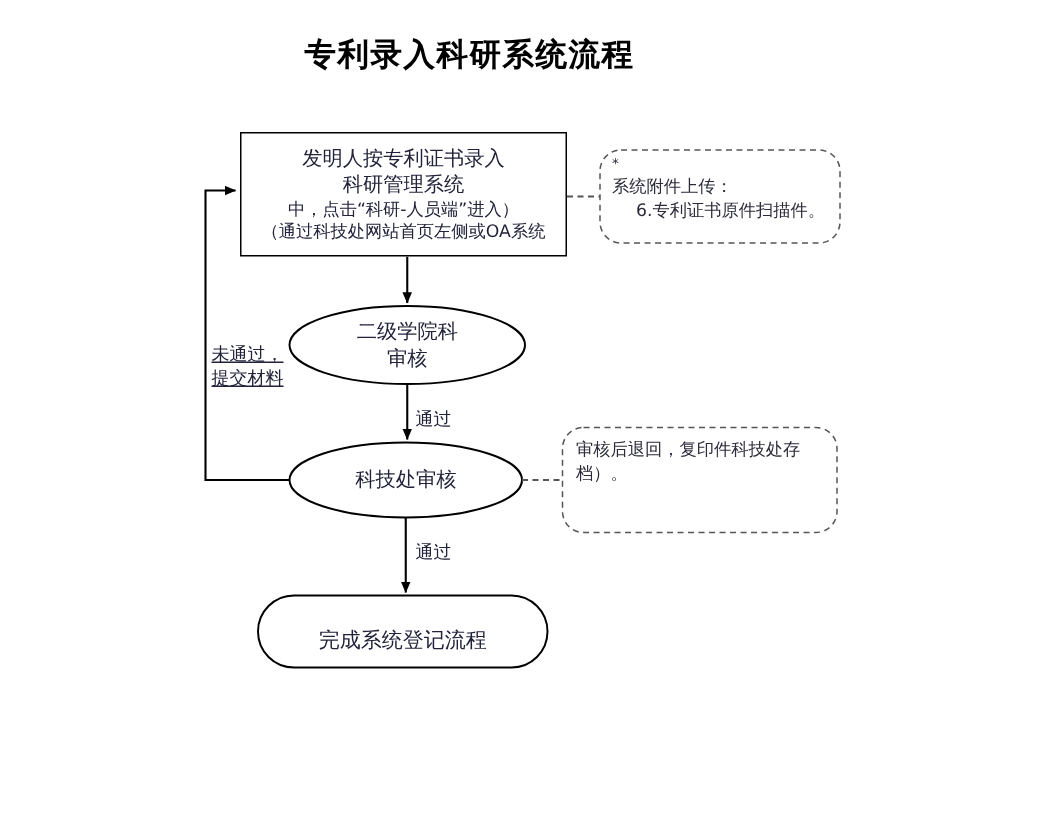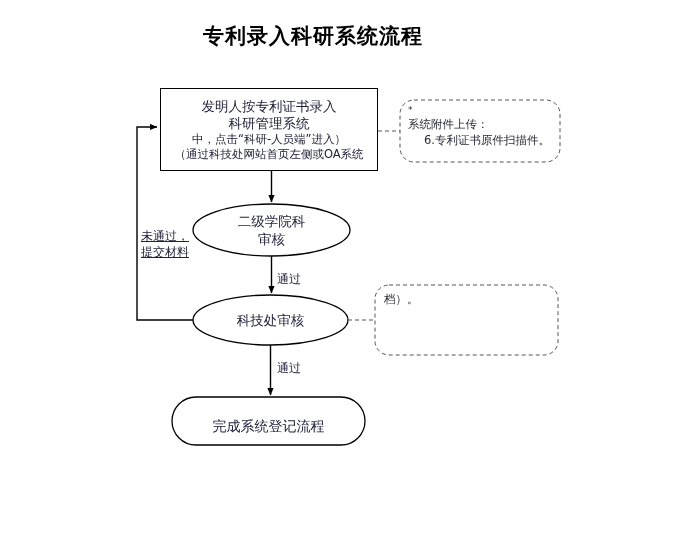--- a/index.html
+++ b/index.html
@@ -215,20 +215,21 @@
     <div>完成系统登记流程</div>
   </div>
 
   <div class="note" id="note-upload">
     <div class="star">*</div>
     <div class="l1">系统附件上传：</div>
     <div class="l2">6.专利证书原件扫描件。</div>
   </div>
 
   <div class="note" id="note-submit">
+    <div class="line">审核后退回，复印件科技处存</div>
     <div class="line">档）。</div>
   </div>
 
   <div class="edge-label" id="lbl-reject">
     <div>未通过，</div>
     <div>提交材料</div>
   </div>
 
   <div class="edge-label" id="lbl-pass-1">通过</div>
 

